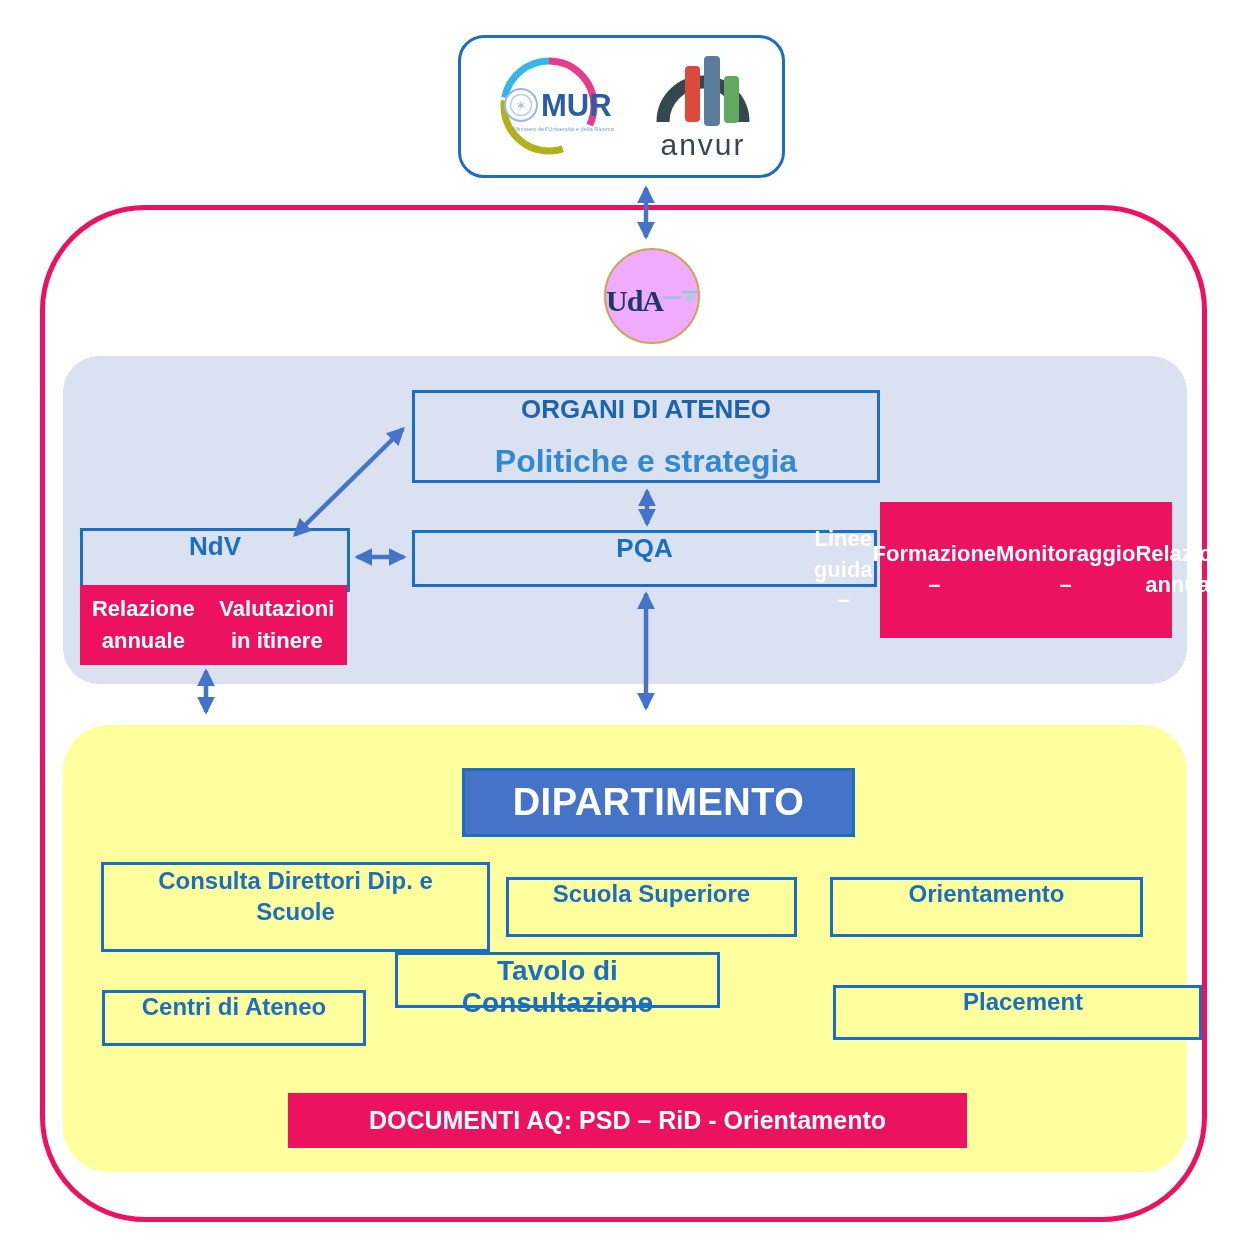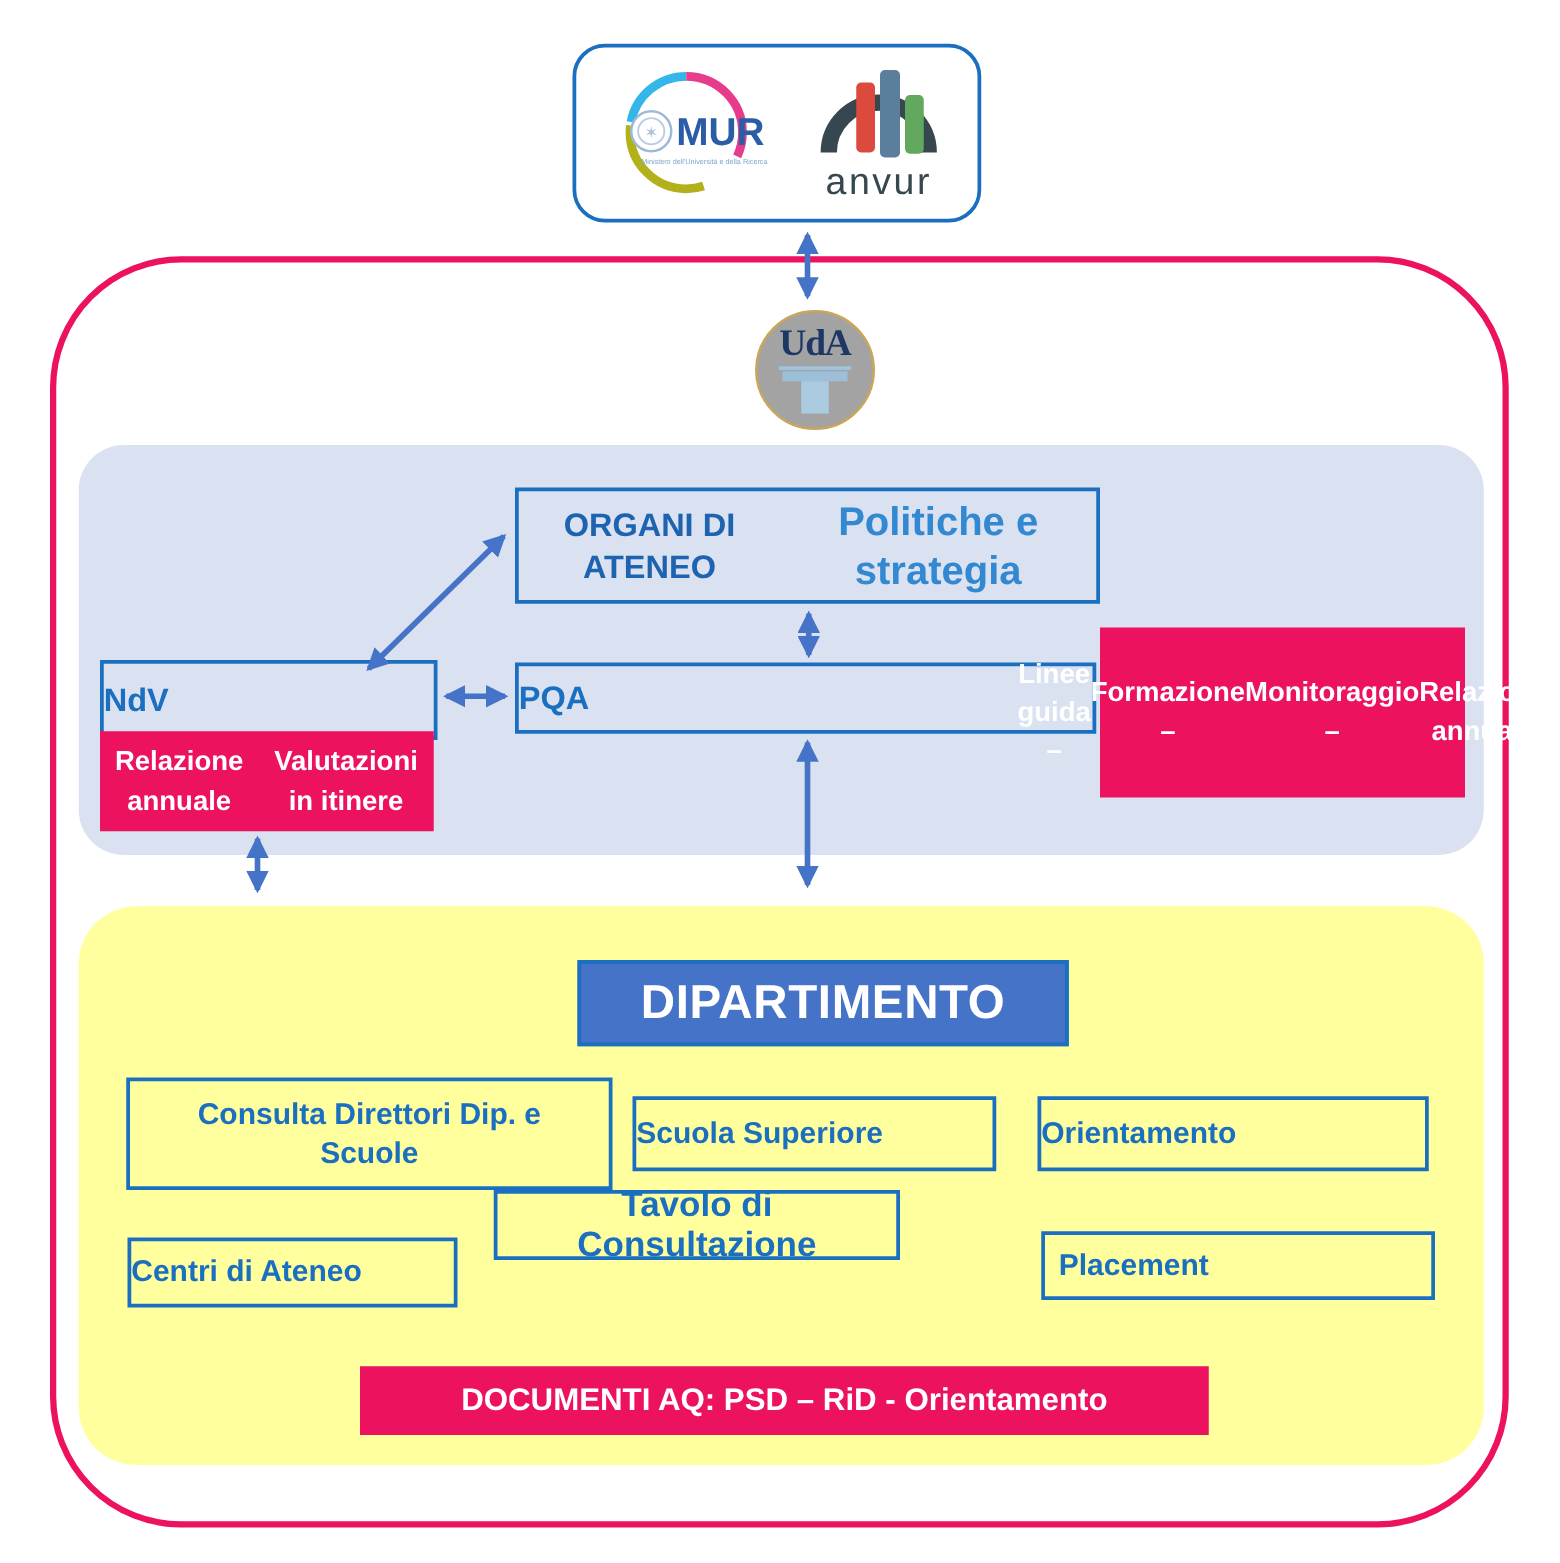--- a/index.html
+++ b/index.html
@@ -18,37 +18,37 @@
 
   
   .main-container{
     left:40px;top:205px;width:1167px;height:1017px;
     border:5px solid #ec125f;border-radius:105px;background:transparent;z-index:1;
   }
 
   
   .uda{
     left:604px;top:248px;width:96px;height:96px;border-radius:50%;
-    border:2.5px solid #c9a65a;background:#a3a3a3;z-index:3;
-    display:flex;flex-direction:column;align-items:center;overflow:hidden;
+    border:2.5px solid #c9a65a;background:#f0abfc;z-index:3;
+    display:flex;flex-direction:row;align-items:center;overflow:hidden;
   }
   .uda-text{
     font-family:"Liberation Serif",serif;font-weight:bold;font-size:30px;
     color:#1d3865;margin-top:10px;letter-spacing:-1px;line-height:1;
   }
   .uda-band{width:58px;height:3px;background:#9fc3dd;margin:3px 0 1px 0;}
 
   
   .panel-blue{left:63px;top:356px;width:1124px;height:328px;border-radius:36px;background:#dae1f0;z-index:1;}
   .panel-yellow{left:63px;top:725px;width:1124px;height:447px;border-radius:46px;background:#ffff9d;z-index:1;}
 
   
   .bbox{
     border:3px solid #1b6fc0;color:#1b6fc0;font-weight:bold;
-    display:flex;flex-direction:row;align-items:center;justify-content:flex-start;
+    display:flex;flex-direction:column;align-items:center;justify-content:space-between;
     text-align:center;z-index:3;
   }
   .fill-lav{background:#dae1f0;}
   .fill-yel{background:#ffff9d;}
   .pinkbox{
     background:#ec125f;color:#ffffff;font-weight:bold;z-index:3;
     display:flex;align-items:center;justify-content:center;text-align:center;
   }
 
   .organi{left:412px;top:390px;width:468px;height:93px;}
@@ -63,21 +63,21 @@
   .dipartimento{
     left:462px;top:768px;width:393px;height:69px;background:#4573c7;
     border:3.5px solid #1b6fc0;color:#ffffff;font-weight:bold;font-size:38px;
     letter-spacing:0.5px;display:flex;align-items:center;justify-content:center;z-index:3;
   }
   .consulta{left:101px;top:862px;width:389px;height:90px;font-size:24px;line-height:1.3;padding:0 26px;}
   .scuola{left:506px;top:877px;width:291px;height:60px;font-size:24px;}
   .orientamento{left:830px;top:877px;width:313px;height:60px;font-size:24px;}
   .centri{left:102px;top:990px;width:264px;height:56px;font-size:24px;}
   .tavolo{left:395px;top:952px;width:325px;height:56px;font-size:28px;}
-  .placement{left:833px;top:985px;width:315px;height:55px;font-size:24px;padding-left:11px;}
+  .placement{left:833px;top:985px;width:369px;height:55px;font-size:24px;padding-left:11px;}
   .documenti{left:288px;top:1093px;width:679px;height:55px;font-size:25px;}
 
   
   .arrow-layer{left:0;top:0;width:1248px;height:1250px;z-index:5;pointer-events:none;}
 </style>
 </head>
 <body>
 
 <div class="canvas">
 

